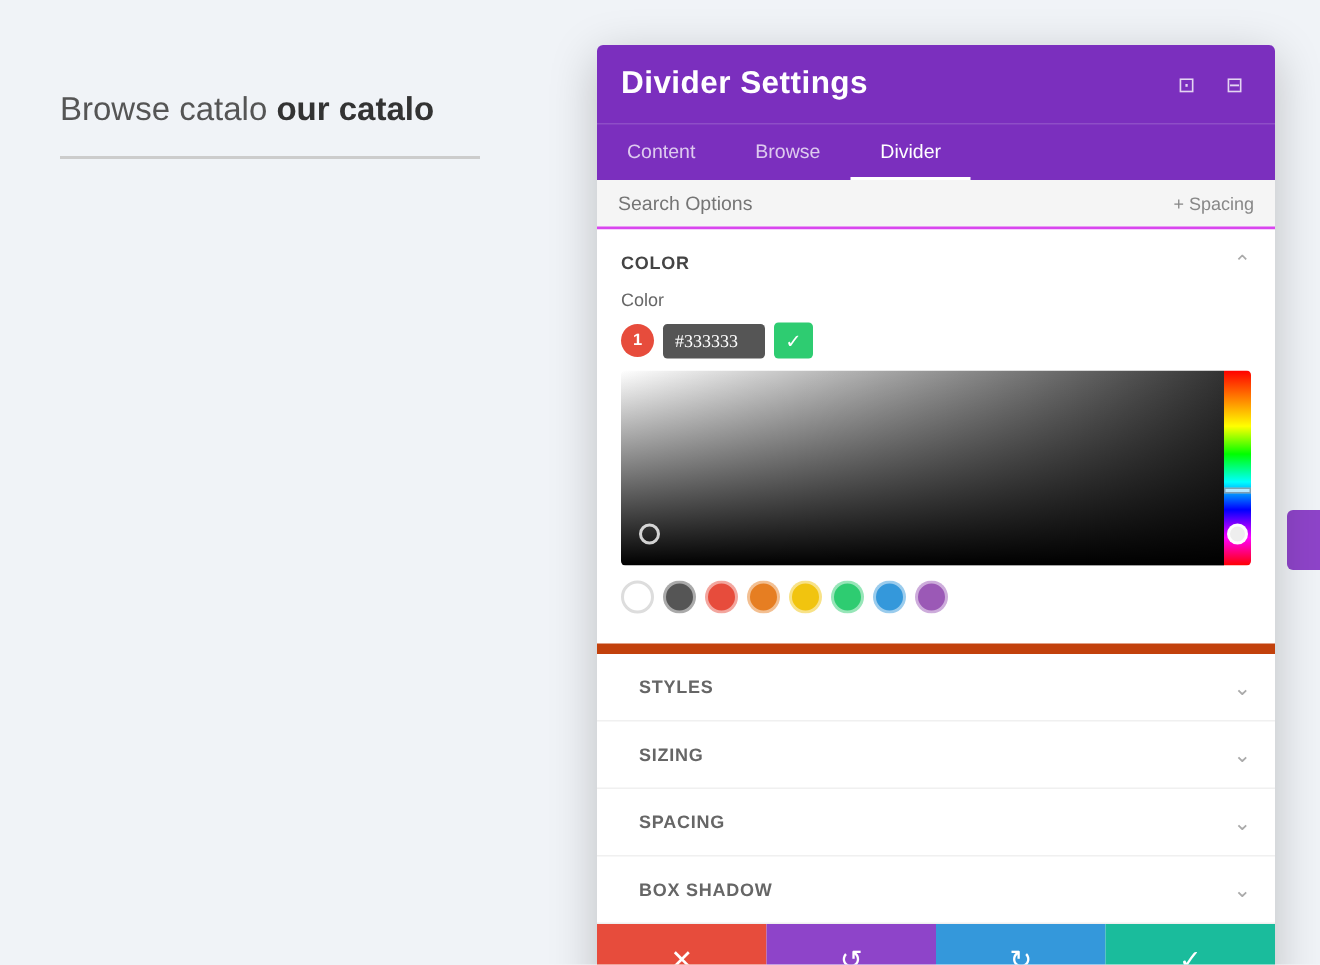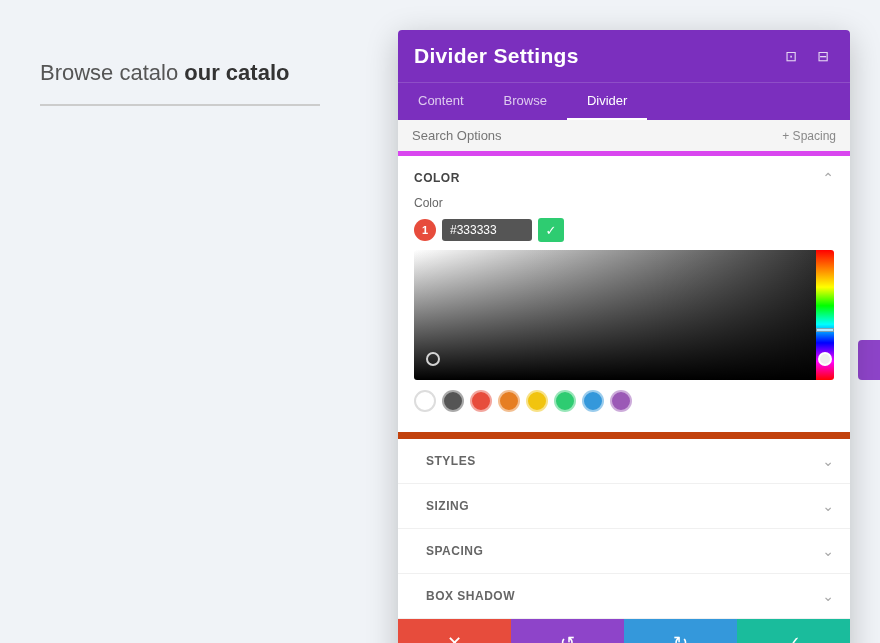--- a/index.html
+++ b/index.html
@@ -120,21 +120,21 @@
     }
 
     .tab.active {
       color: #fff;
       border-bottom: 2px solid #fff;
     }
 
     
     .search-bar {
       background: #f5f5f5;
-      border-bottom: 5px solid #d946ef;
+      border-bottom: 2px solid #d946ef;
       display: flex;
       align-items: center;
       justify-content: space-between;
       padding: 8px 14px;
     }
 
     .search-input {
       border: none;
       background: transparent;
       font-size: 13px;
@@ -221,22 +221,22 @@
       flex-shrink: 0;
     }
 
     .color-hex-input {
       background: #555;
       color: #fff;
       border: none;
       border-radius: 3px;
       padding: 4px 8px;
       font-size: 12px;
-      font-family: Liberation Sans, sans-serif;
-      width: 90px;
+      font-family: Liberation Serif, serif;
+      width: 68px;
     }
 
     .color-check {
       background: #2ecc71;
       color: #fff;
       border: none;
       border-radius: 3px;
       width: 26px;
       height: 24px;
       cursor: pointer;

